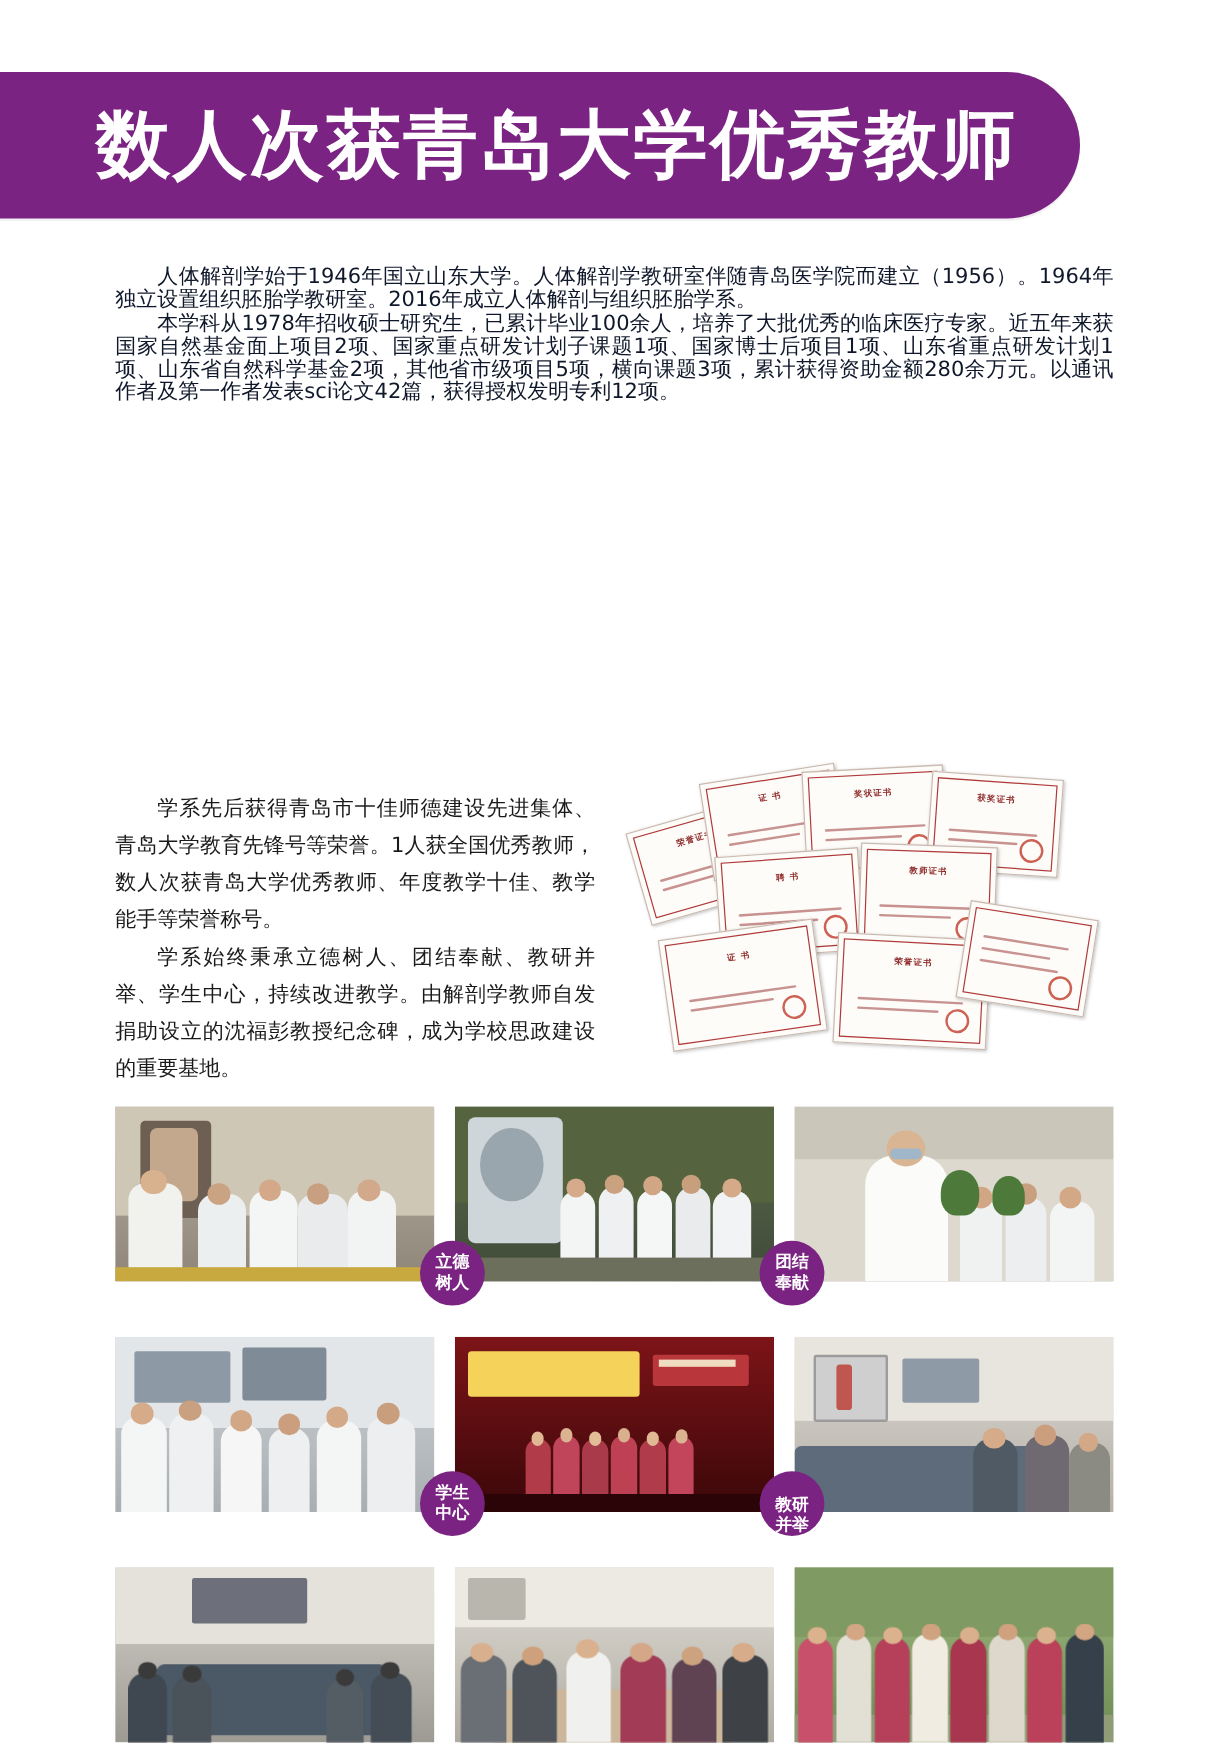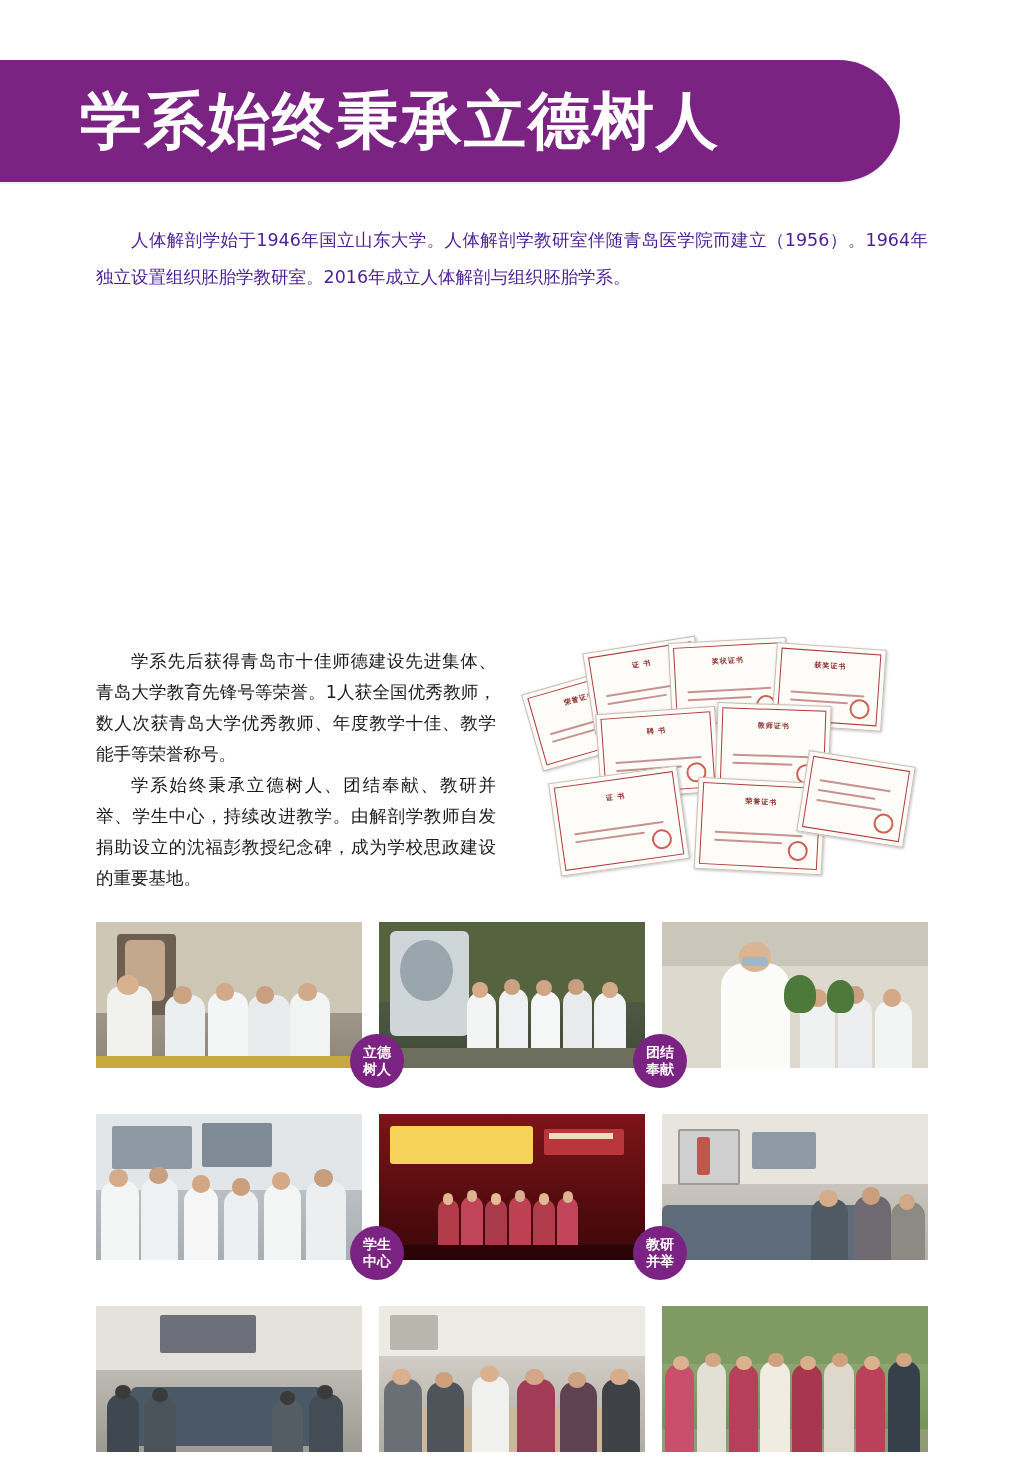--- a/index.html
+++ b/index.html
@@ -20,30 +20,30 @@
   }
   .header-band .title{
     position:absolute;left:80px;top:50%;transform:translateY(-50%);
     color:#ffffff;font-size:62px;font-weight:bold;letter-spacing:2px;
     white-space:nowrap;
   }
 
   
   .article{
     position:absolute;left:96px;top:222px;width:832px;
-    font-size:17.5px;line-height:37px;color:#4c1d95;text-align:justify;
+    font-size:17.5px;line-height:19px;color:#0f172a;text-align:justify;
   }
   .article p{margin:0 0 1px 0;text-indent:2em;}
 
   
   .mid{
     position:absolute;left:96px;top:646px;width:832px;height:230px;
   }
   .mid-text{
-    position:absolute;left:0;top:0;width:400px;
+    position:absolute;left:0;top:13px;width:400px;
     font-size:17.5px;line-height:31px;color:#1a1a1a;text-align:justify;
   }
   .mid-text p{margin:0;text-indent:2em;}
 
   
   .certs{
     position:absolute;left:424px;top:-8px;width:408px;height:240px;
   }
   .cert{
     position:absolute;background:#fdfcf8;border:1px solid #c9b9b0;
@@ -76,25 +76,26 @@
   }
   .figure{position:absolute;bottom:0;border-radius:14px 14px 0 0;}
   .head{position:absolute;border-radius:50%;}
   .screen{position:absolute;border-radius:2px;}
   .table{position:absolute;border-radius:6px;}
 </style>
 </head>
 <body>
 
 <div class="header-band">
-  <div class="title">学系始终秉承立德树人</div>
+  <div class="title">数人次获青岛大学优秀教师</div>
 </div>
 
 <div class="article">
   <p>人体解剖学始于1946年国立山东大学。人体解剖学教研室伴随青岛医学院而建立（1956）。1964年独立设置组织胚胎学教研室。2016年成立人体解剖与组织胚胎学系。</p>
+  <p>本学科从1978年招收硕士研究生，已累计毕业100余人，培养了大批优秀的临床医疗专家。近五年来获国家自然基金面上项目2项、国家重点研发计划子课题1项、国家博士后项目1项、山东省重点研发计划1项、山东省自然科学基金2项，其他省市级项目5项，横向课题3项，累计获得资助金额280余万元。以通讯作者及第一作者发表sci论文42篇，获得授权发明专利12项。</p>
 </div>
 
 <div class="mid">
   <div class="mid-text">
     <p>学系先后获得青岛市十佳师德建设先进集体、青岛大学教育先锋号等荣誉。1人获全国优秀教师，数人次获青岛大学优秀教师、年度教学十佳、教学能手等荣誉称号。</p>
     <p>学系始终秉承立德树人、团结奉献、教研并举、学生中心，持续改进教学。由解剖学教师自发捐助设立的沈福彭教授纪念碑，成为学校思政建设的重要基地。</p>
   </div>
 
   <div class="certs">
 
@@ -272,21 +273,21 @@
         <div class="head" style="left:51%;bottom:40%;width:4%;height:8%;background:#d9b08d;"></div>
         <div class="figure" style="left:58%;width:8%;height:42%;background:#b03c4b;"></div>
         <div class="head" style="left:60%;bottom:38%;width:4%;height:8%;background:#e0b894;"></div>
         <div class="figure" style="left:67%;width:8%;height:43%;background:#c2455c;"></div>
         <div class="head" style="left:69%;bottom:39%;width:4%;height:8%;background:#dcb390;"></div>
         <div style="position:absolute;left:0;bottom:0;width:100%;height:10%;background:#2a0406;"></div>
       </div>
 
     </div>
 
-    <div class="badge" style="left:537px;top:112px;">
+    <div class="badge" style="left:537px;top:112px;align-items:flex-end;">
       <span style="white-space:pre-line;">教研
 并举</span>
     </div>
 
     <div class="cell c3">
       <div class="ph" style="background:linear-gradient(#dcd9d2,#b4b0a8);">
         <div style="position:absolute;left:0;top:0;width:100%;height:48%;background:#e8e5de;"></div>
         <div class="screen" style="left:6%;top:10%;width:22%;height:36%;background:#cfcfcf;border:2px solid #9c9c9c;"></div>
         <div style="position:absolute;left:13%;top:16%;width:5%;height:26%;background:#c0574f;border-radius:3px;"></div>
         <div class="screen" style="left:34%;top:12%;width:24%;height:26%;background:#8e9ba6;"></div>

